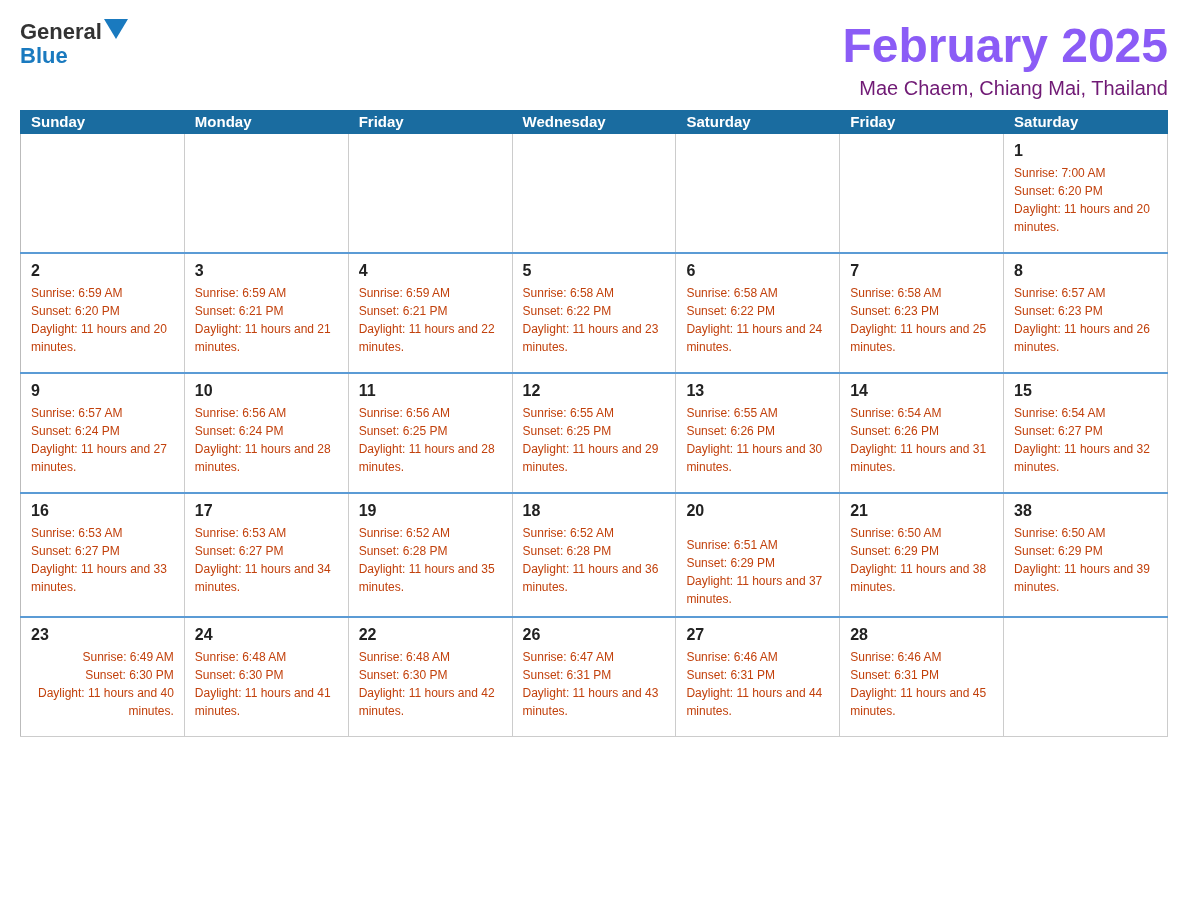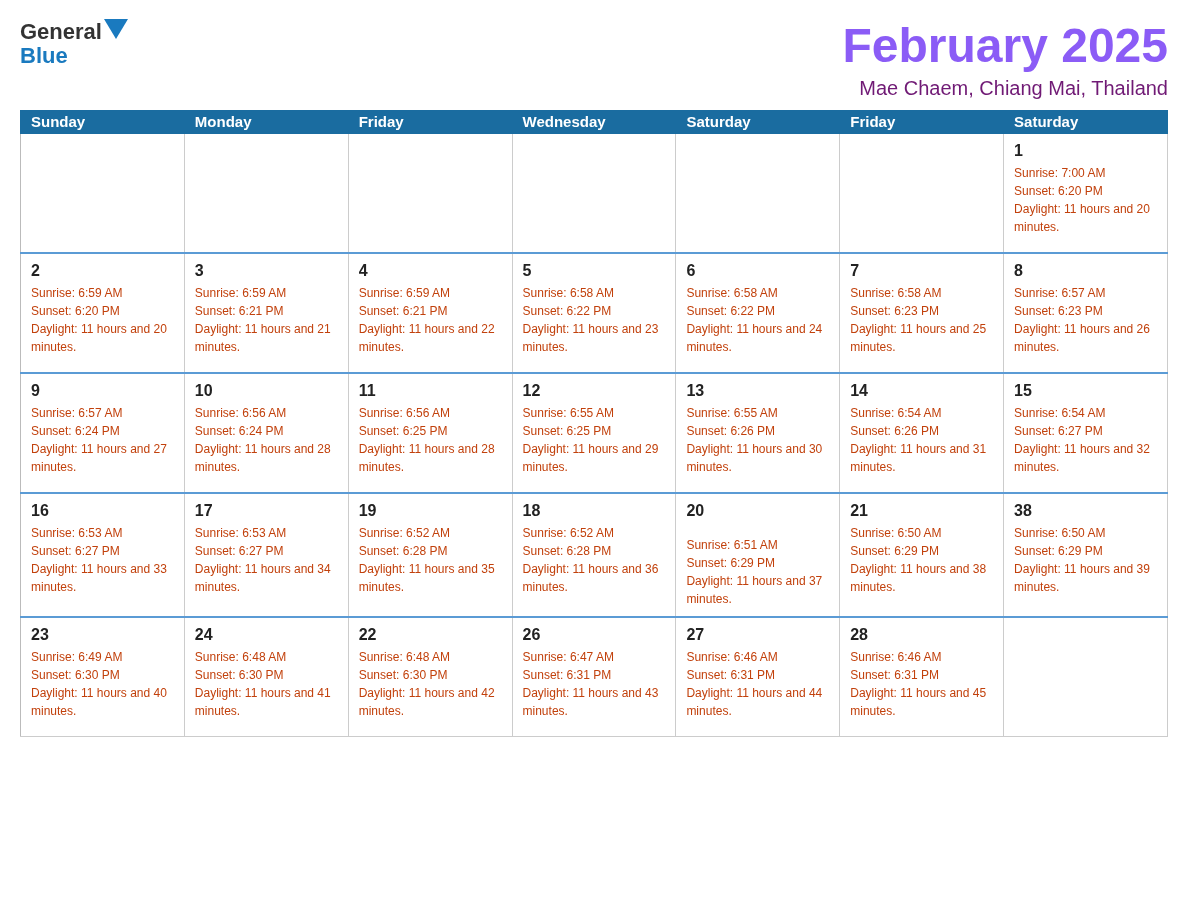--- a/index.html
+++ b/index.html
@@ -280,21 +280,21 @@
         <td>
           <div class="day-number">38</div>
           <div class="day-info" style="white-space: pre-line;">Sunrise: 6:50 AM
 Sunset: 6:29 PM
 Daylight: 11 hours and 39 minutes.</div>
         </td>
       </tr>
       <tr class="row-border-top">
         <td>
           <div class="day-number">23</div>
-          <div class="day-info" style="white-space: pre-line;">Sunrise: 6:49 AM
+          <div class="day-info" style="white-space: pre-line; text-align: right;">Sunrise: 6:49 AM
 Sunset: 6:30 PM
 Daylight: 11 hours and 40 minutes.</div>
         </td>
         <td>
           <div class="day-number">24</div>
           <div class="day-info" style="white-space: pre-line;">Sunrise: 6:48 AM
 Sunset: 6:30 PM
 Daylight: 11 hours and 41 minutes.</div>
         </td>
         <td>

